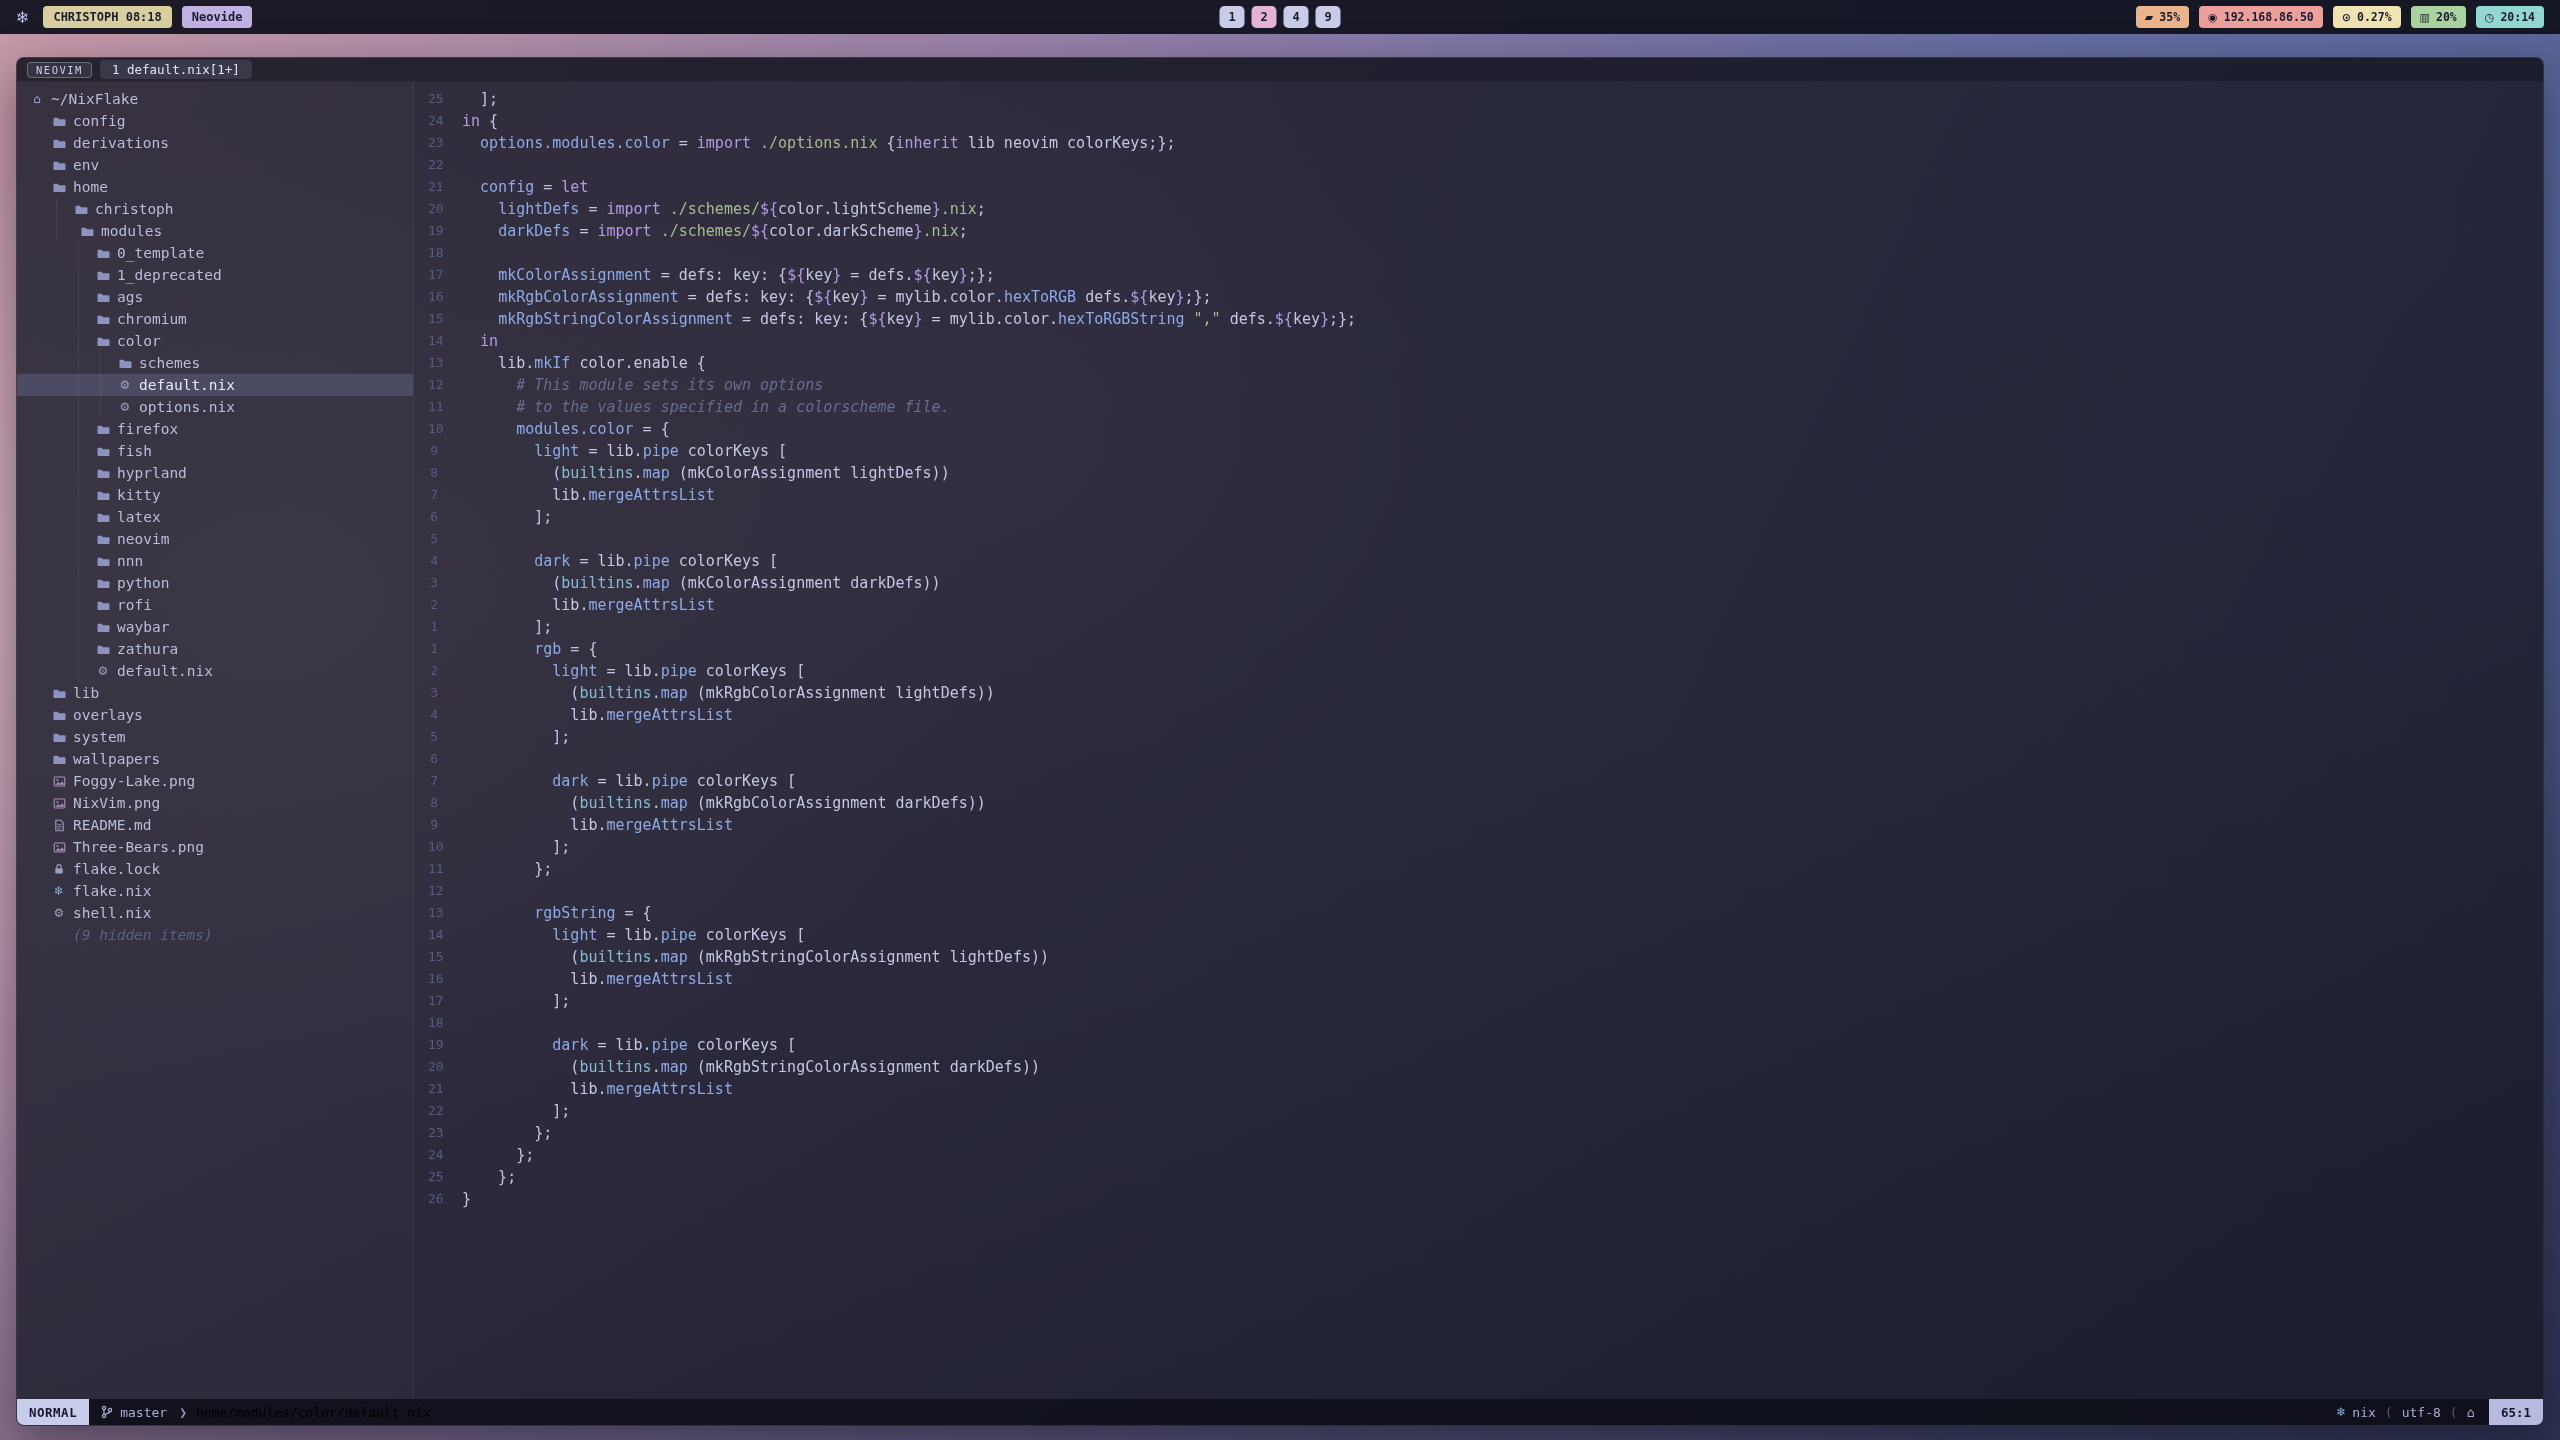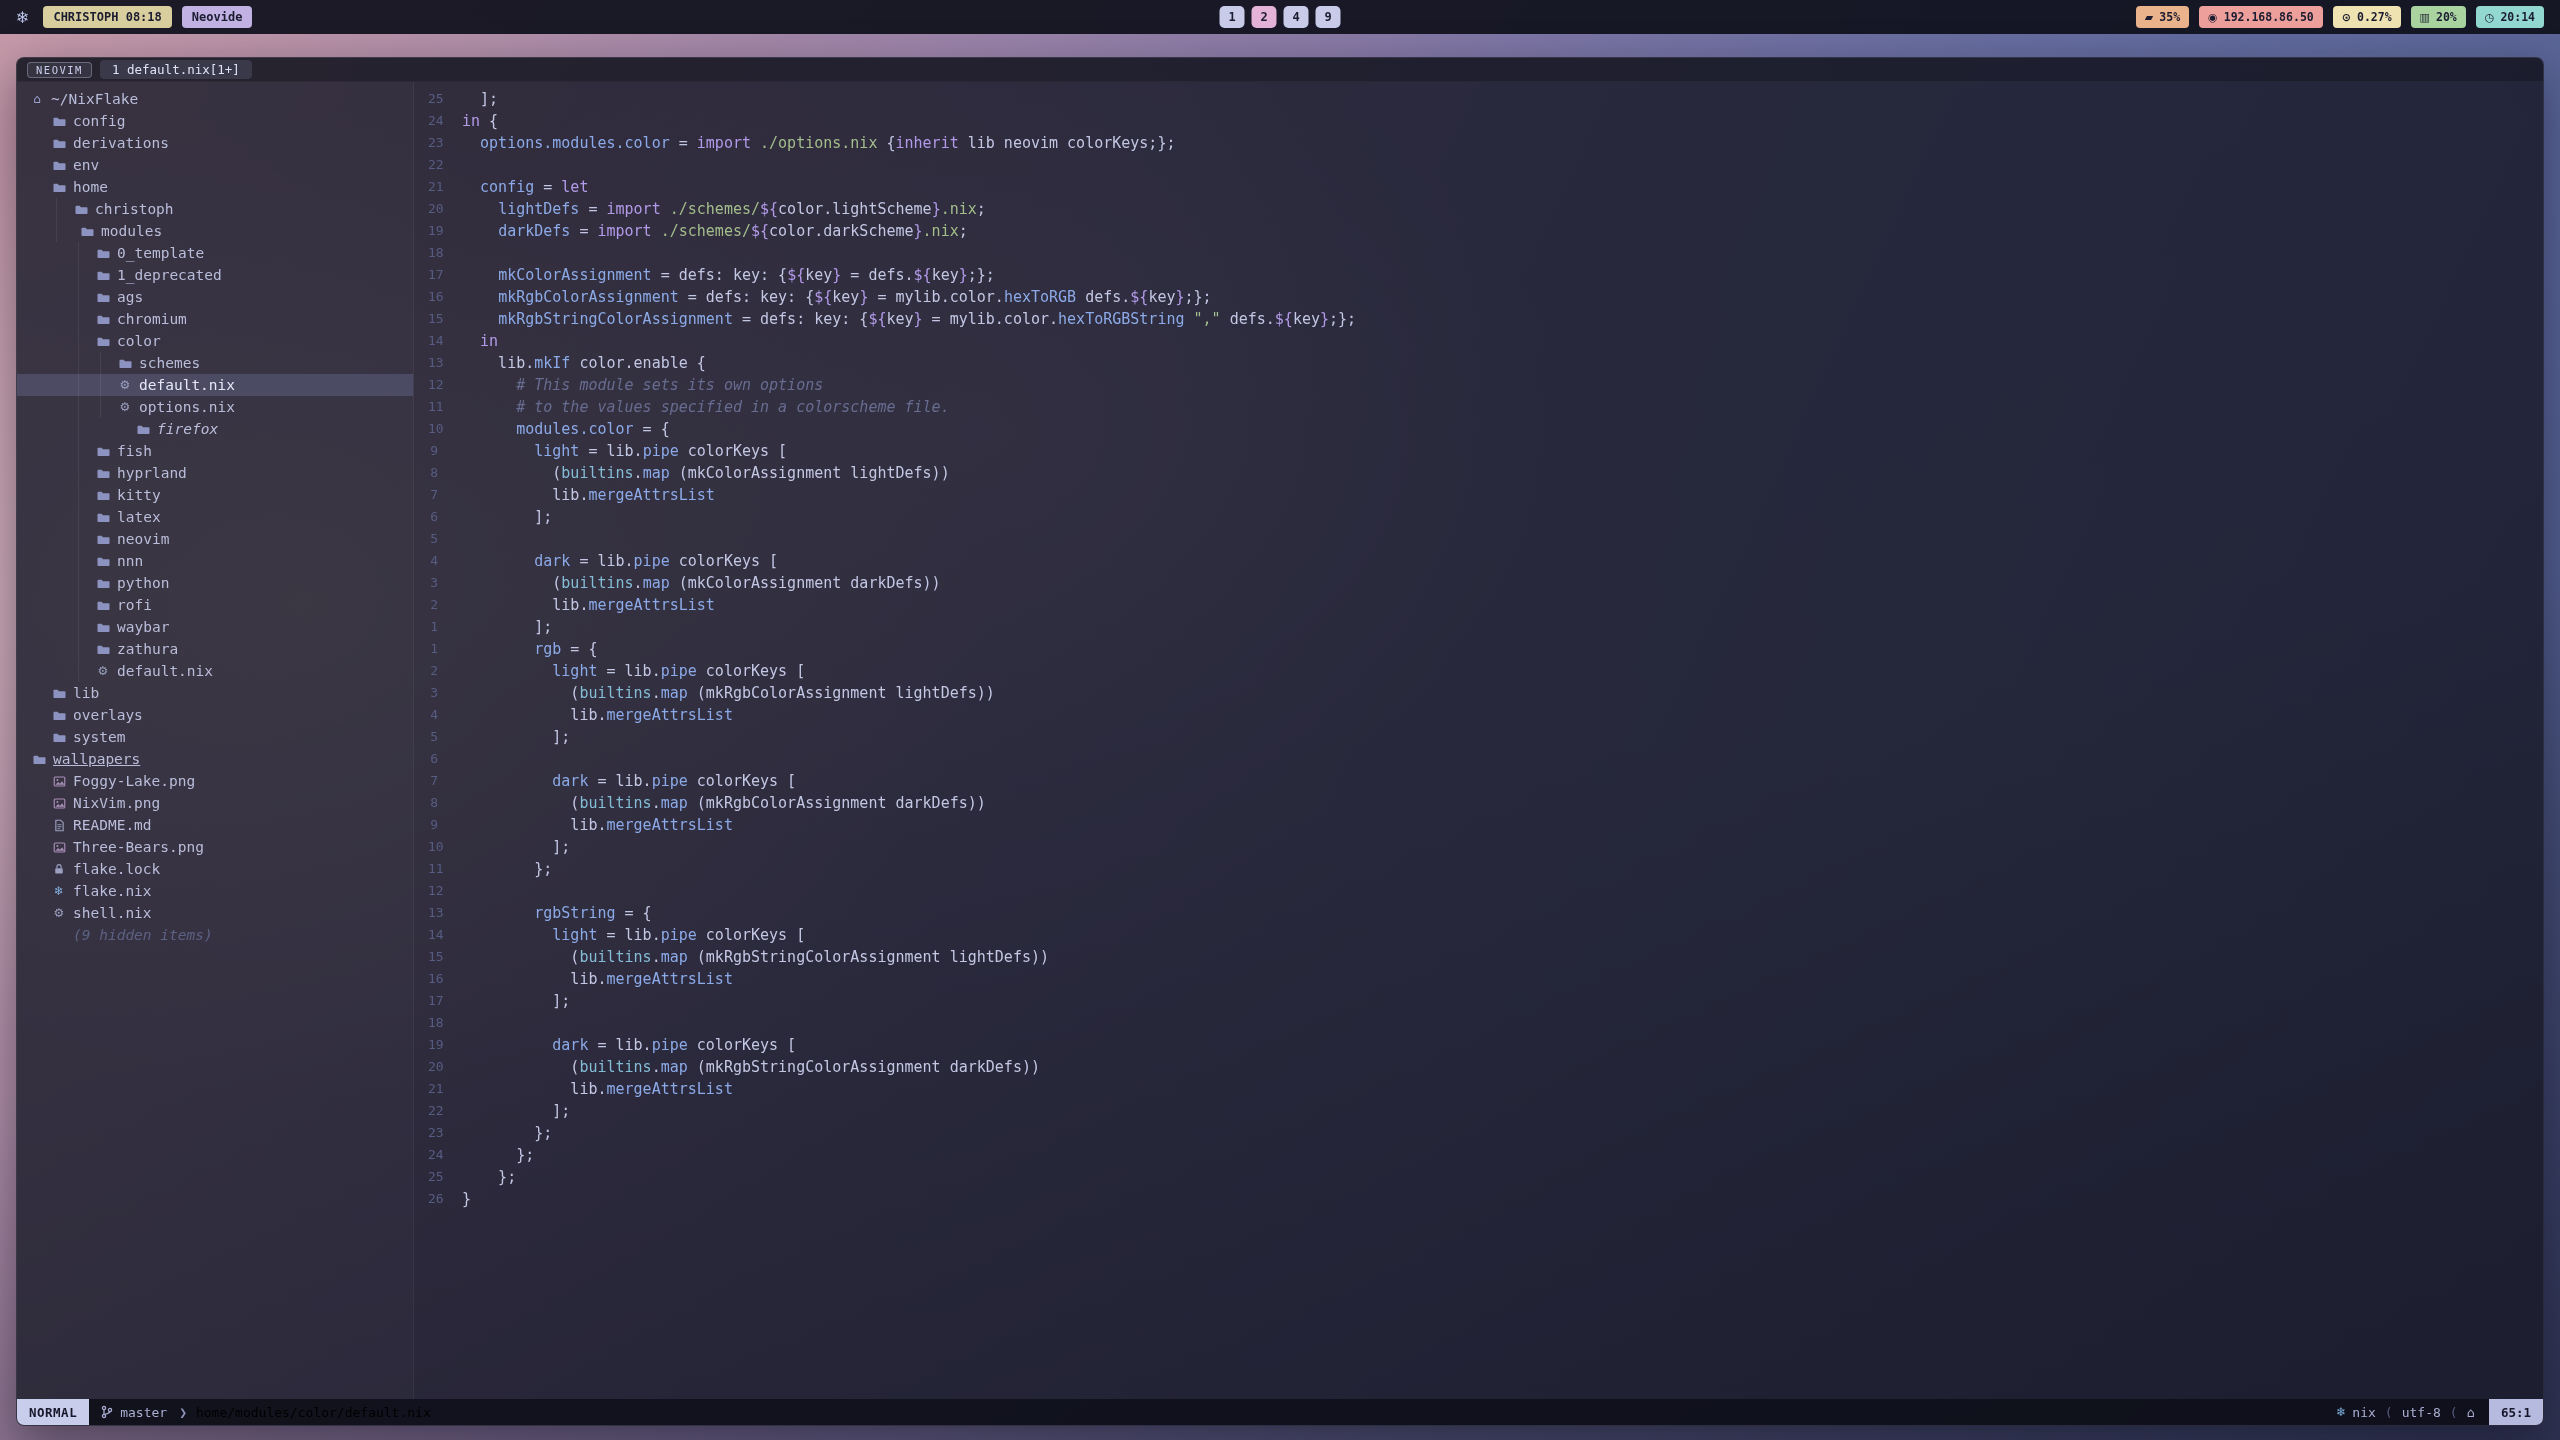--- a/index.html
+++ b/index.html
@@ -244,21 +244,21 @@
               <span class="g" style="color:#9aa0c0">⚙</span>
             </span>
             <span>default.nix</span>
           </div>
           <div class="trow" style="padding-left: 98px;">
             <span class="ticon">
               <span class="g" style="color:#9aa0c0">⚙</span>
             </span>
             <span>options.nix</span>
           </div>
-          <div class="trow" style="padding-left: 116px; font-style: italic;">
+          <div class="trow" style="padding-left: 76px;">
             <span class="ticon">
               <svg width="13" height="13" viewBox="0 0 16 16">
                 <path fill="#8d93c0" d="M1.5 3.5h4.2l1.6 1.8h7.2c.5 0 .9.4.9.9v6.3c0 .5-.4.9-.9.9H1.5c-.5 0-.9-.4-.9-.9V4.4c0-.5.4-.9.9-.9z"></path>
               </svg>
             </span>
             <span>firefox</span>
           </div>
           <div class="trow" style="padding-left: 76px;">
             <span class="ticon">
               <svg width="13" height="13" viewBox="0 0 16 16">
@@ -362,21 +362,21 @@
             <span>overlays</span>
           </div>
           <div class="trow" style="padding-left: 32px;">
             <span class="ticon">
               <svg width="13" height="13" viewBox="0 0 16 16">
                 <path fill="#8d93c0" d="M1.5 3.5h4.2l1.6 1.8h7.2c.5 0 .9.4.9.9v6.3c0 .5-.4.9-.9.9H1.5c-.5 0-.9-.4-.9-.9V4.4c0-.5.4-.9.9-.9z"></path>
               </svg>
             </span>
             <span>system</span>
           </div>
-          <div class="trow" style="padding-left: 12px; text-decoration: underline;">
+          <div class="trow" style="padding-left: 32px;">
             <span class="ticon">
               <svg width="13" height="13" viewBox="0 0 16 16">
                 <path fill="#8d93c0" d="M1.5 3.5h4.2l1.6 1.8h7.2c.5 0 .9.4.9.9v6.3c0 .5-.4.9-.9.9H1.5c-.5 0-.9-.4-.9-.9V4.4c0-.5.4-.9.9-.9z"></path>
               </svg>
             </span>
             <span>wallpapers</span>
           </div>
           <div class="trow" style="padding-left: 32px;">
             <span class="ticon">
               <svg width="13" height="13" viewBox="0 0 16 16">

